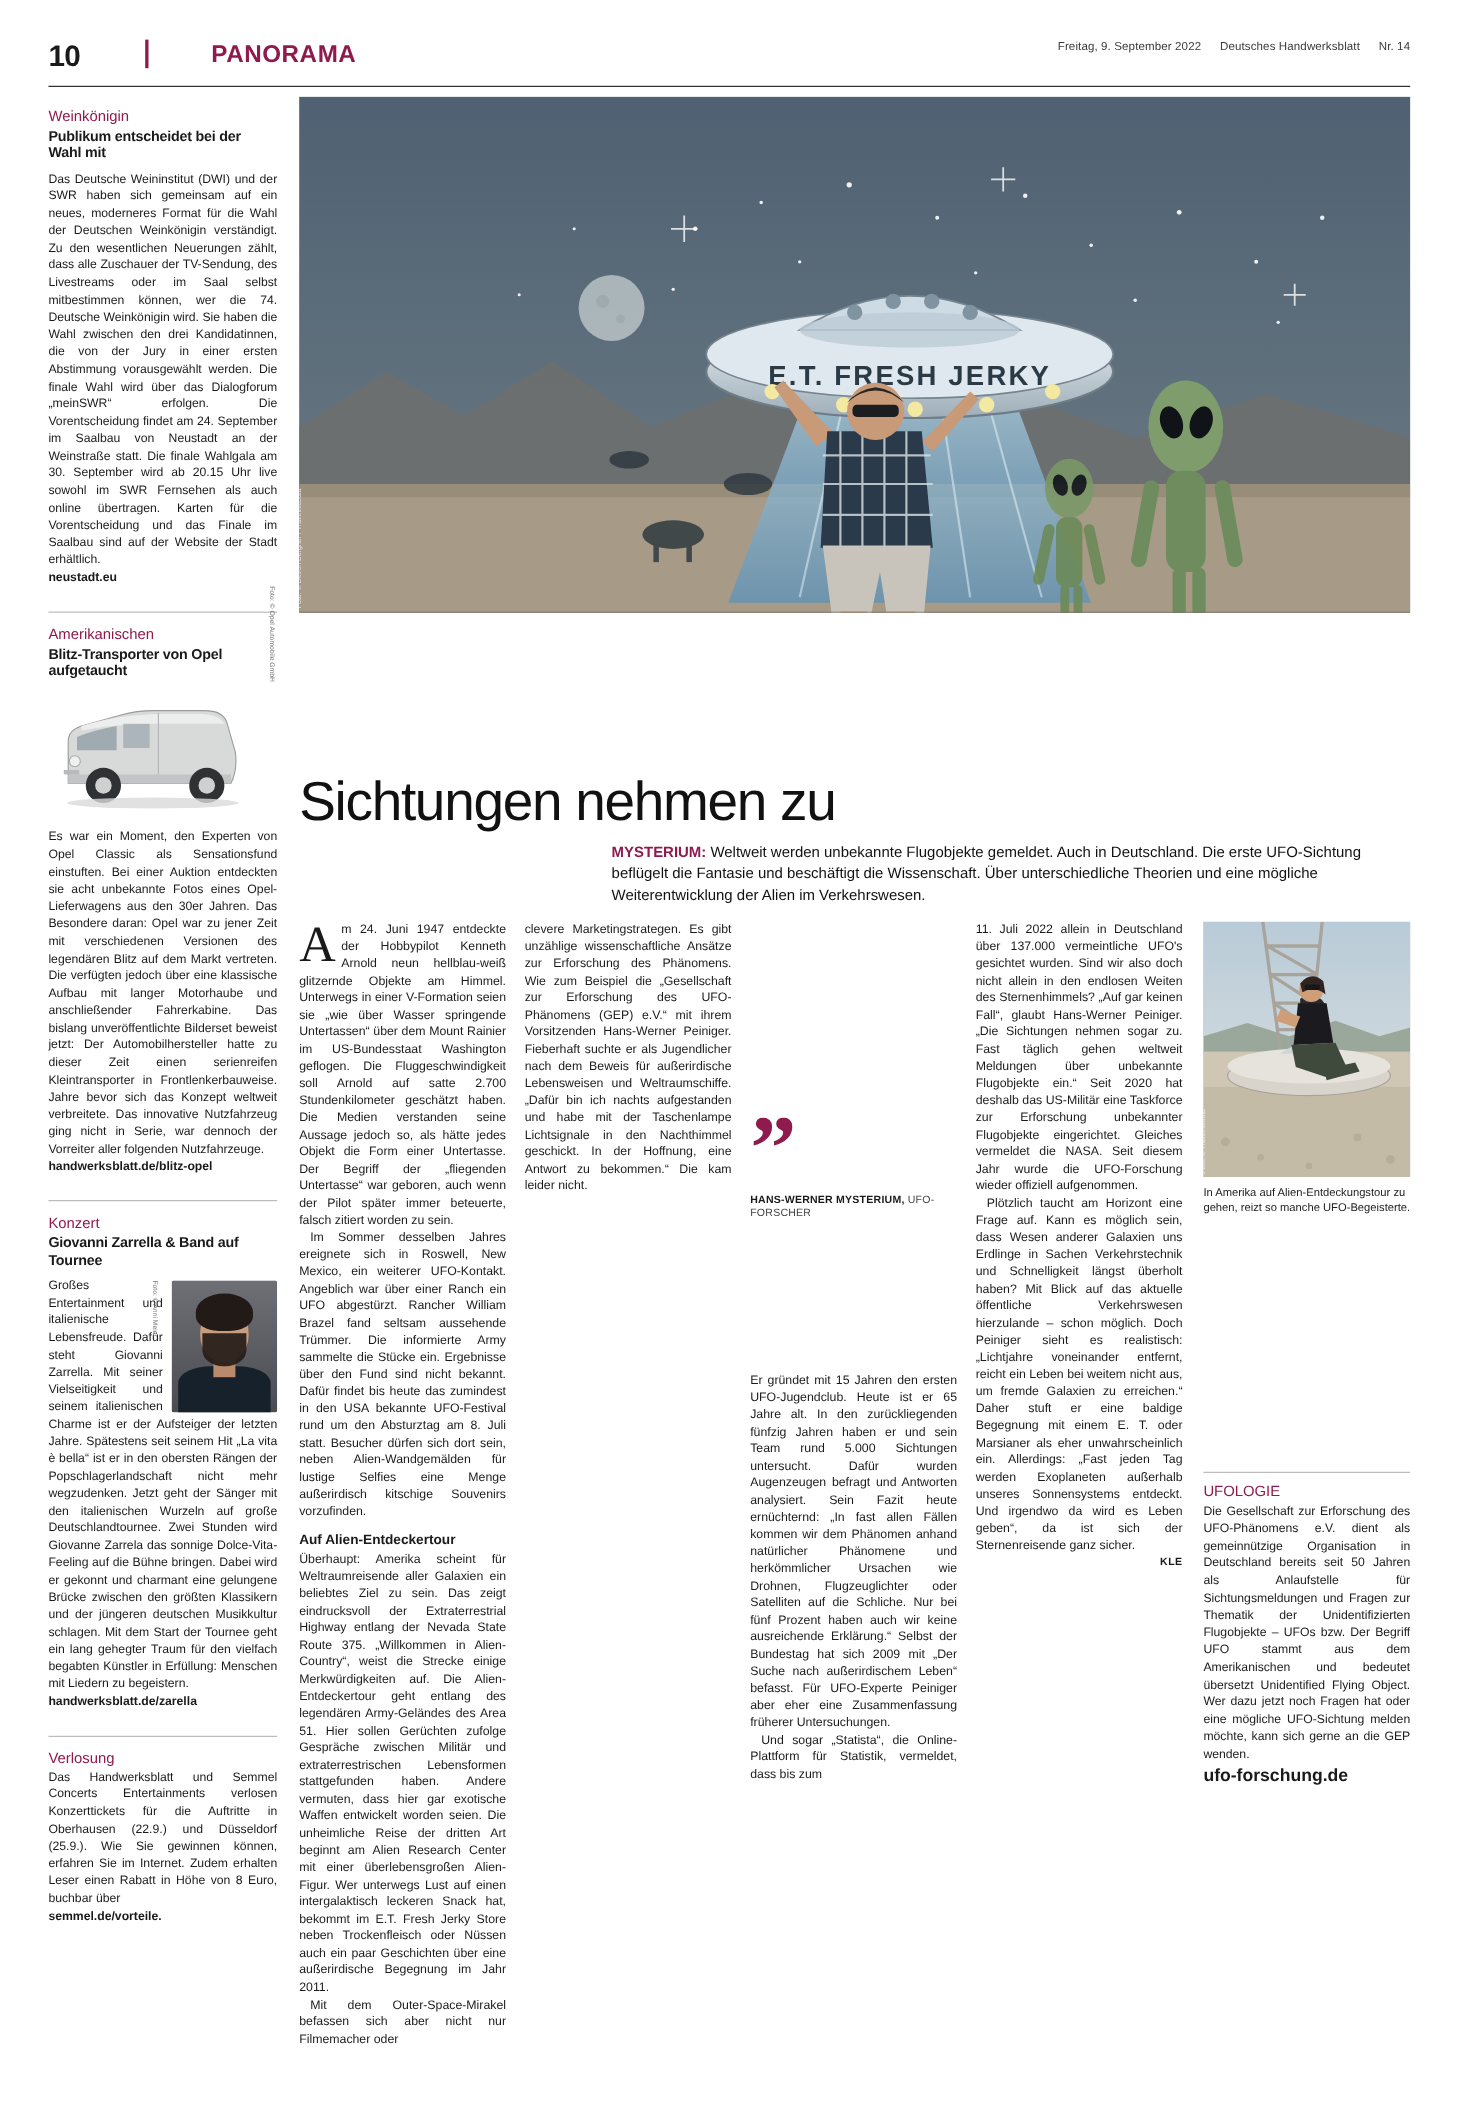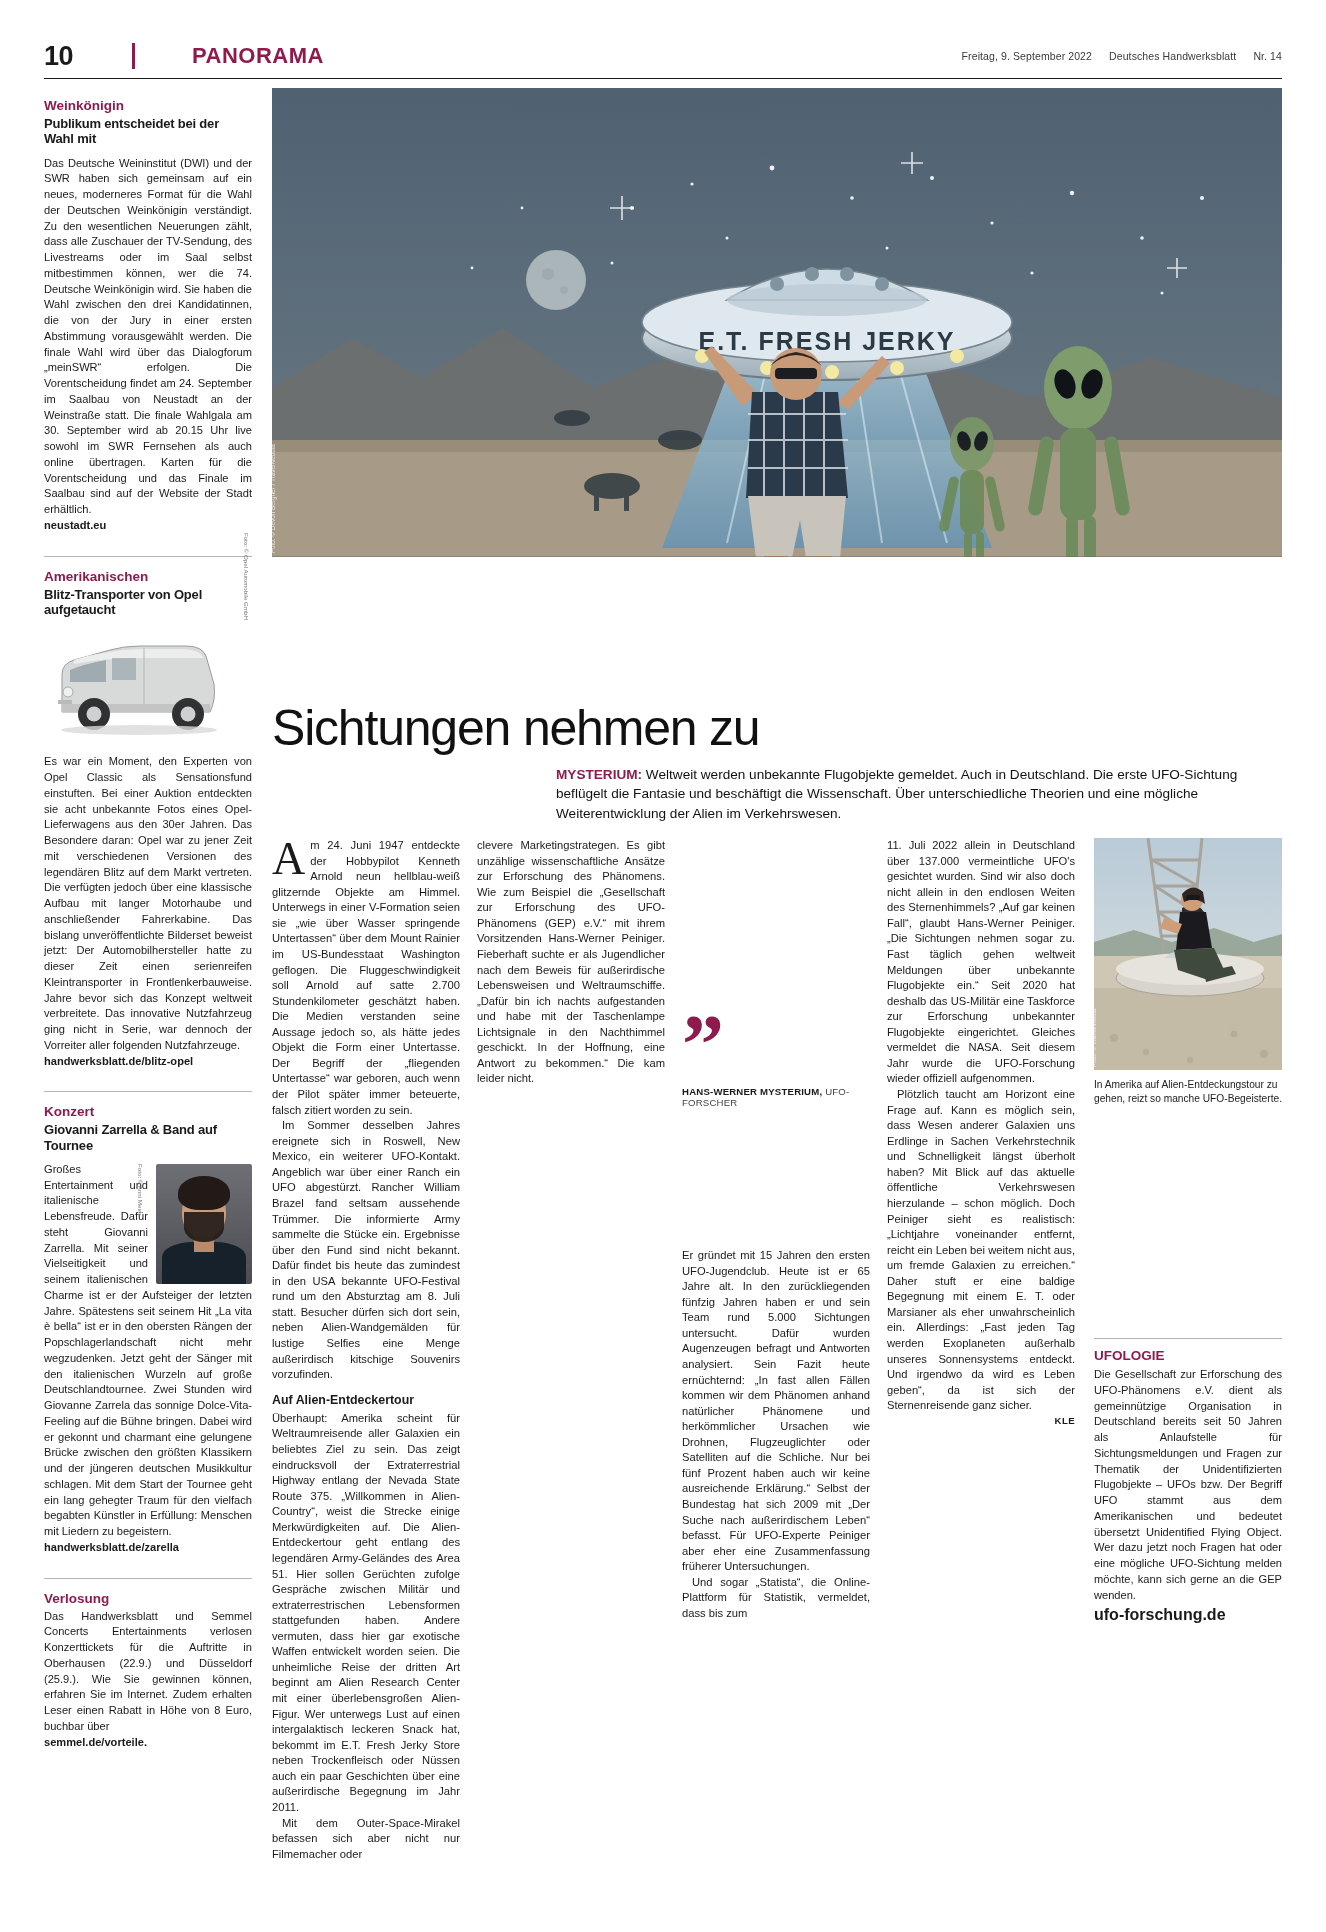--- a/index.html
+++ b/index.html
@@ -13,21 +13,20 @@
     position: relative;
     overflow: hidden;
   }
 
   
   .page-header {
     position: absolute;
     left: 44px; top: 36px; right: 44px;
     height: 40px;
     display: flex;
-    align-items: center;
     gap: 43px;
   }
   .page-number {
     font-size: 27px;
     font-weight: bold;
     color: #1a1a1a;
     letter-spacing: -0.5px;
   }
   .header-rule {
     width: 3px;
@@ -58,21 +57,21 @@
 
   
   .sidebar {
     position: absolute;
     left: 44px;
     top: 98px;
     width: 208px;
   }
   .kicker {
     color: #8e1a4e;
-    font-weight: bold;
+    font-weight: normal;
     font-size: 13.5px;
     margin-bottom: 3px;
   }
   .side-head {
     font-size: 13px;
     font-weight: bold;
     line-height: 1.18;
     margin: 0 0 9px 0;
     letter-spacing: -0.2px;
   }

